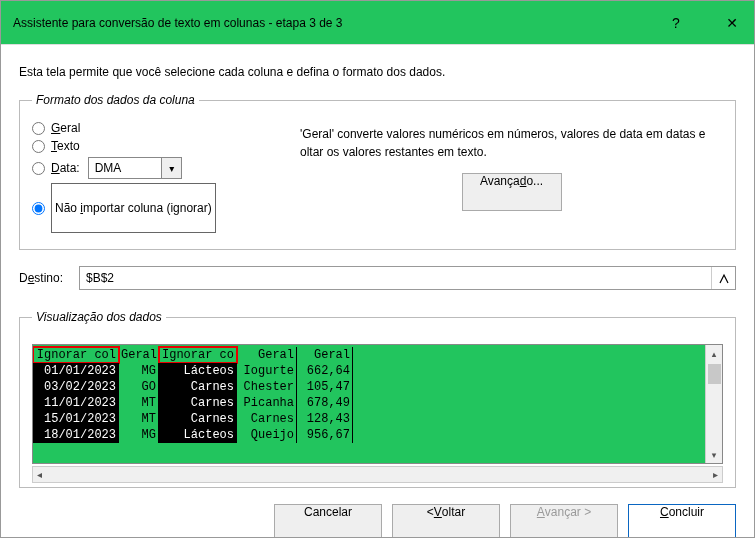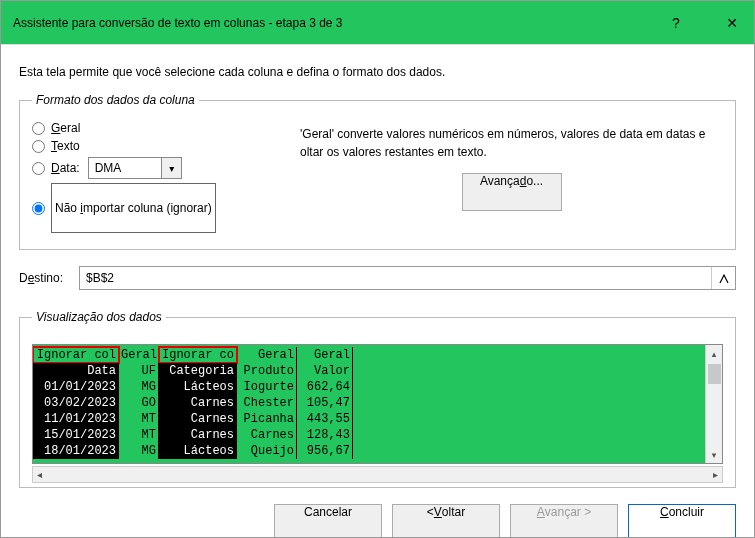--- a/index.html
+++ b/index.html
@@ -224,46 +224,39 @@
       <div class="preview-main">
         <div class="preview-table" id="ptable">
             <div class="hdrline">
               <div class="col c0 redbox">Ignorar col</div>
               <div class="col c1">Geral</div>
               <div class="col c2 redbox">Ignorar co</div>
               <div class="col c3">Geral</div>
               <div class="col c4">Geral</div>
             </div>
             <div class="dataline">
-              <div class="col c0 sel">Data</div>
-              <div class="col c1">UF</div>
-              <div class="col c2 sel">Categoria</div>
-              <div class="col c3">Produto</div>
-              <div class="col c4">Valor</div>
-            </div>
-            <div class="dataline">
               <div class="col c0 sel">01/01/2023</div>
               <div class="col c1">MG</div>
               <div class="col c2 sel">Lácteos</div>
               <div class="col c3">Iogurte</div>
               <div class="col c4">662,64</div>
             </div>
             <div class="dataline">
               <div class="col c0 sel">03/02/2023</div>
               <div class="col c1">GO</div>
               <div class="col c2 sel">Carnes</div>
               <div class="col c3">Chester</div>
               <div class="col c4">105,47</div>
             </div>
             <div class="dataline">
               <div class="col c0 sel">11/01/2023</div>
               <div class="col c1">MT</div>
               <div class="col c2 sel">Carnes</div>
               <div class="col c3">Picanha</div>
-              <div class="col c4">443,55</div>
+              <div class="col c4">678,49</div>
             </div>
             <div class="dataline">
               <div class="col c0 sel">15/01/2023</div>
               <div class="col c1">MT</div>
               <div class="col c2 sel">Carnes</div>
               <div class="col c3">Carnes</div>
               <div class="col c4">128,43</div>
             </div>
             <div class="dataline">
               <div class="col c0 sel">18/01/2023</div>

